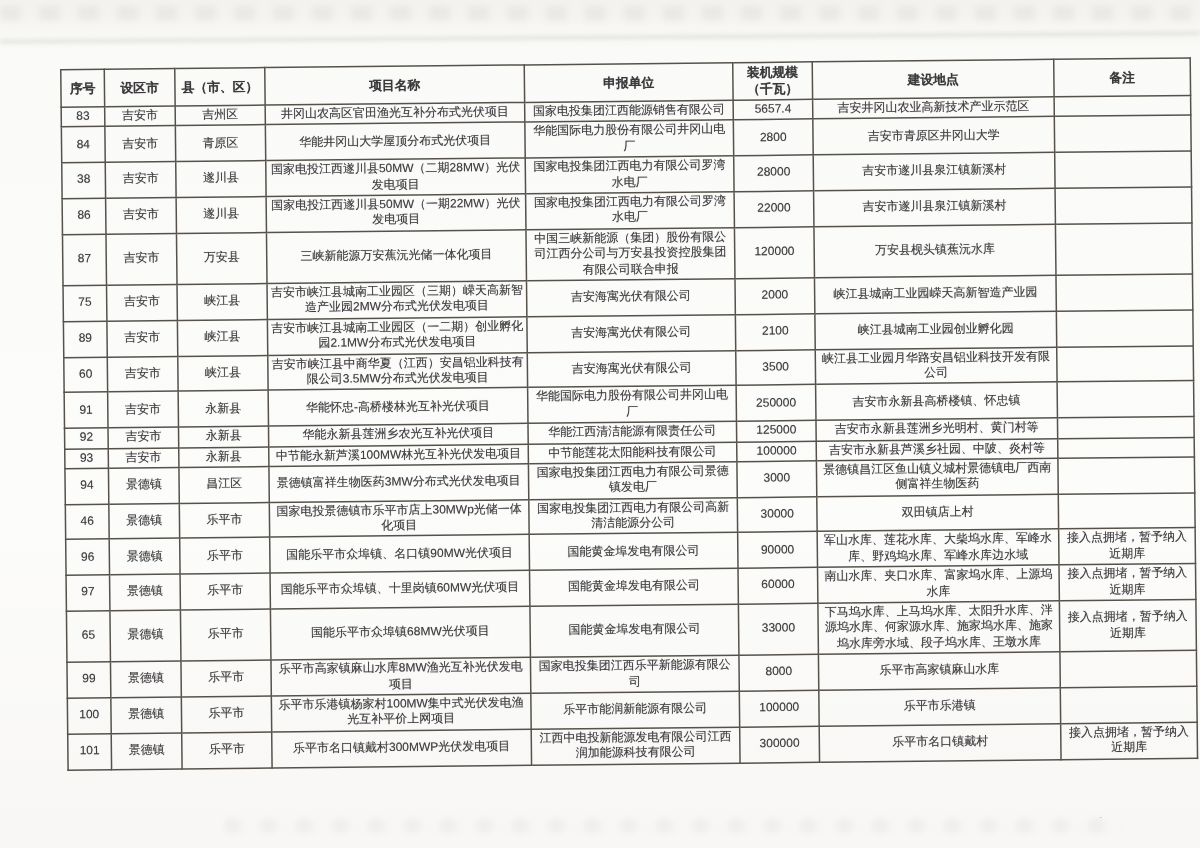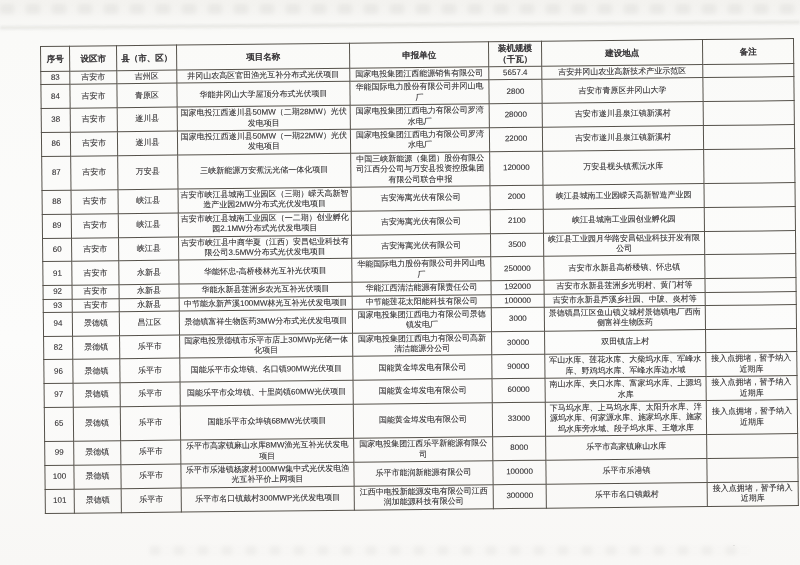--- a/index.html
+++ b/index.html
@@ -145,21 +145,21 @@
             <td class="col0">87</td>
             <td class="col1">吉安市</td>
             <td class="col2">万安县</td>
             <td class="col3">三峡新能源万安蕉沅光储一体化项目</td>
             <td class="col4">中国三峡新能源（集团）股份有限公司江西分公司与万安县投资控股集团有限公司联合申报</td>
             <td class="col5">120000</td>
             <td class="col6">万安县枧头镇蕉沅水库</td>
             <td class="col7"></td>
           </tr>
           <tr>
-            <td class="col0">88</td>
+            <td class="col0">75</td>
             <td class="col1">吉安市</td>
             <td class="col2">峡江县</td>
             <td class="col3">吉安市峡江县城南工业园区（三期）嵘天高新智造产业园2MW分布式光伏发电项目</td>
             <td class="col4">吉安海寓光伏有限公司</td>
             <td class="col5">2000</td>
             <td class="col6">峡江县城南工业园嵘天高新智造产业园</td>
             <td class="col7"></td>
           </tr>
           <tr>
             <td class="col0">89</td>
@@ -190,21 +190,21 @@
             <td class="col5">250000</td>
             <td class="col6">吉安市永新县高桥楼镇、怀忠镇</td>
             <td class="col7"></td>
           </tr>
           <tr>
             <td class="col0">92</td>
             <td class="col1">吉安市</td>
             <td class="col2">永新县</td>
             <td class="col3">华能永新县莲洲乡农光互补光伏项目</td>
             <td class="col4">华能江西清洁能源有限责任公司</td>
-            <td class="col5">192000</td>
+            <td class="col5">125000</td>
             <td class="col6">吉安市永新县莲洲乡光明村、黄门村等</td>
             <td class="col7"></td>
           </tr>
           <tr>
             <td class="col0">93</td>
             <td class="col1">吉安市</td>
             <td class="col2">永新县</td>
             <td class="col3">中节能永新芦溪100MW林光互补光伏发电项目</td>
             <td class="col4">中节能莲花太阳能科技有限公司</td>
             <td class="col5">100000</td>
@@ -215,21 +215,21 @@
             <td class="col0">94</td>
             <td class="col1">景德镇</td>
             <td class="col2">昌江区</td>
             <td class="col3">景德镇富祥生物医药3MW分布式光伏发电项目</td>
             <td class="col4">国家电投集团江西电力有限公司景德镇发电厂</td>
             <td class="col5">3000</td>
             <td class="col6">景德镇昌江区鱼山镇义城村景德镇电厂西南侧富祥生物医药</td>
             <td class="col7"></td>
           </tr>
           <tr>
-            <td class="col0">82</td>
+            <td class="col0">46</td>
             <td class="col1">景德镇</td>
             <td class="col2">乐平市</td>
             <td class="col3">国家电投景德镇市乐平市店上30MWp光储一体化项目</td>
             <td class="col4">国家电投集团江西电力有限公司高新清洁能源分公司</td>
             <td class="col5">30000</td>
             <td class="col6">双田镇店上村</td>
             <td class="col7"></td>
           </tr>
           <tr>
             <td class="col0">96</td>

